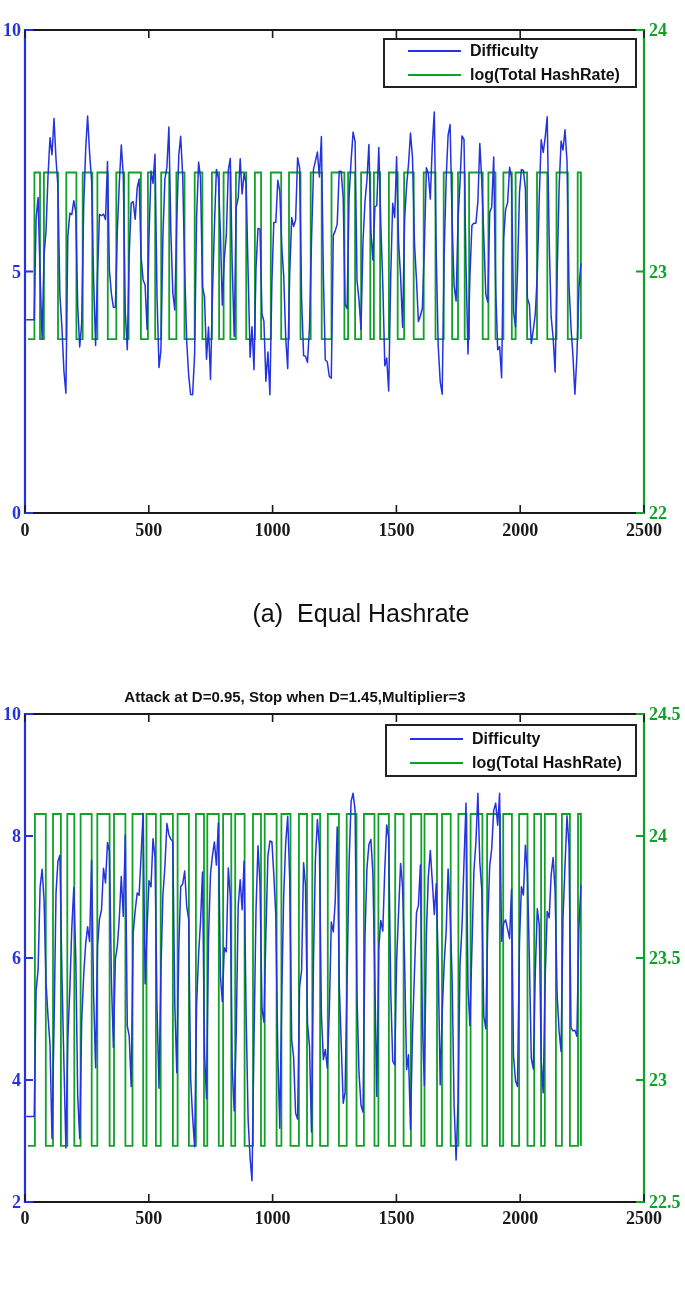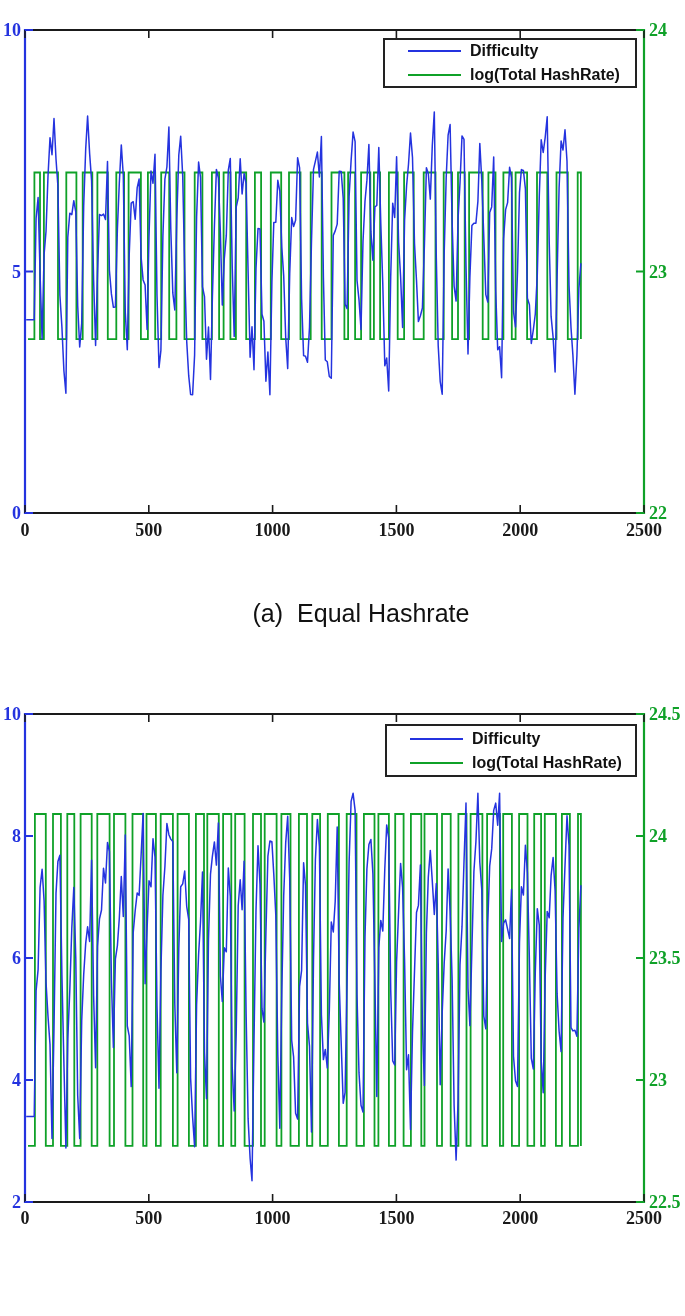--- a/index.html
+++ b/index.html
@@ -105,20 +105,21 @@
       <div class="tick" style="left: 0px; top: 948px; width: 21px; text-align: right; color: rgb(36, 51, 223);">6</div>
       <div class="tick" style="left: 0px; top: 826px; width: 21px; text-align: right; color: rgb(36, 51, 223);">8</div>
       <div class="tick" style="left: 0px; top: 704px; width: 21px; text-align: right; color: rgb(36, 51, 223);">10</div>
       <div class="tick" style="left: 649px; top: 1192px; width: 40px; text-align: left; color: rgb(15, 161, 40);">22.5</div>
       <div class="tick" style="left: 649px; top: 1070px; width: 40px; text-align: left; color: rgb(15, 161, 40);">23</div>
       <div class="tick" style="left: 649px; top: 948px; width: 40px; text-align: left; color: rgb(15, 161, 40);">23.5</div>
       <div class="tick" style="left: 649px; top: 826px; width: 40px; text-align: left; color: rgb(15, 161, 40);">24</div>
       <div class="tick" style="left: 649px; top: 704px; width: 40px; text-align: left; color: rgb(15, 161, 40);">24.5</div>
     </div>
 
+  <div class="title" id="t1">Attack at D=0.95, Stop when D=1.45,Multiplier=3</div>
 
   <div class="legend" id="lg0">
     <div class="lrow">
       <span class="lline" style="border-top-color: rgb(36, 51, 223);"></span>
       <span class="llabel">Difficulty</span>
     </div>
     <div class="lrow">
       <span class="lline" style="border-top-color: rgb(15, 161, 40);"></span>
       <span class="llabel">log(Total HashRate)</span>
     </div>

